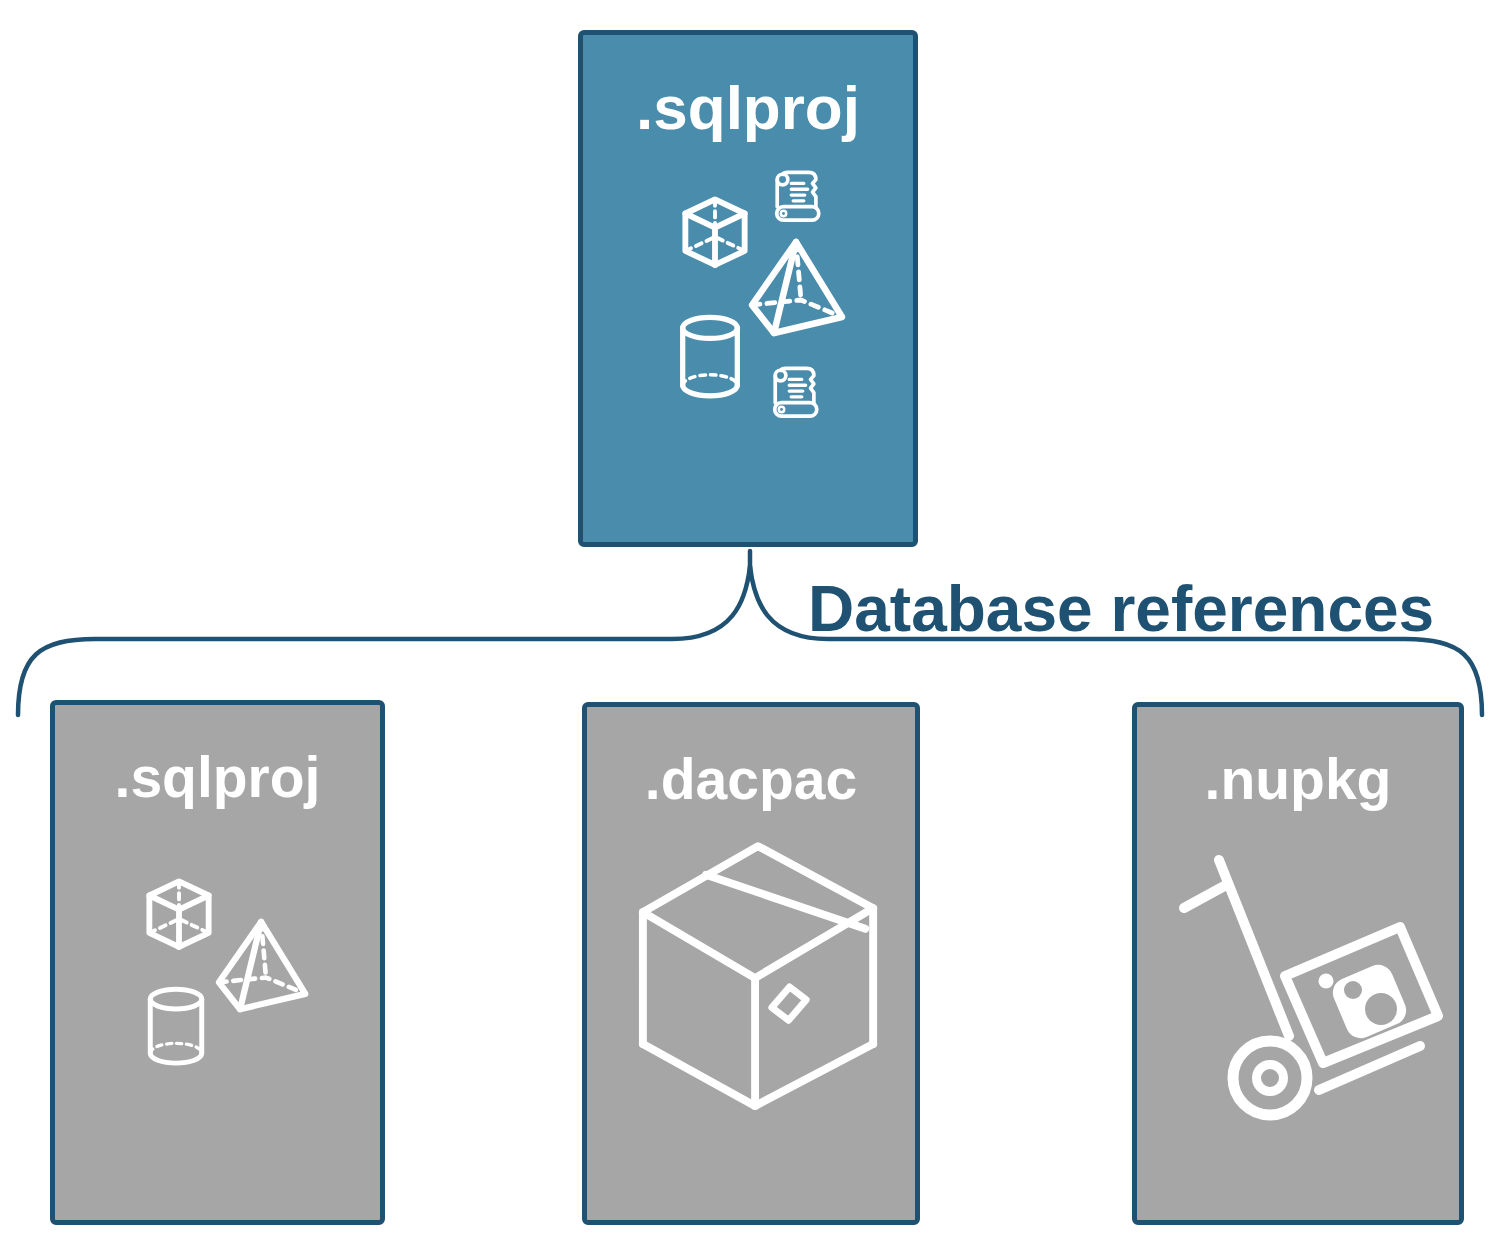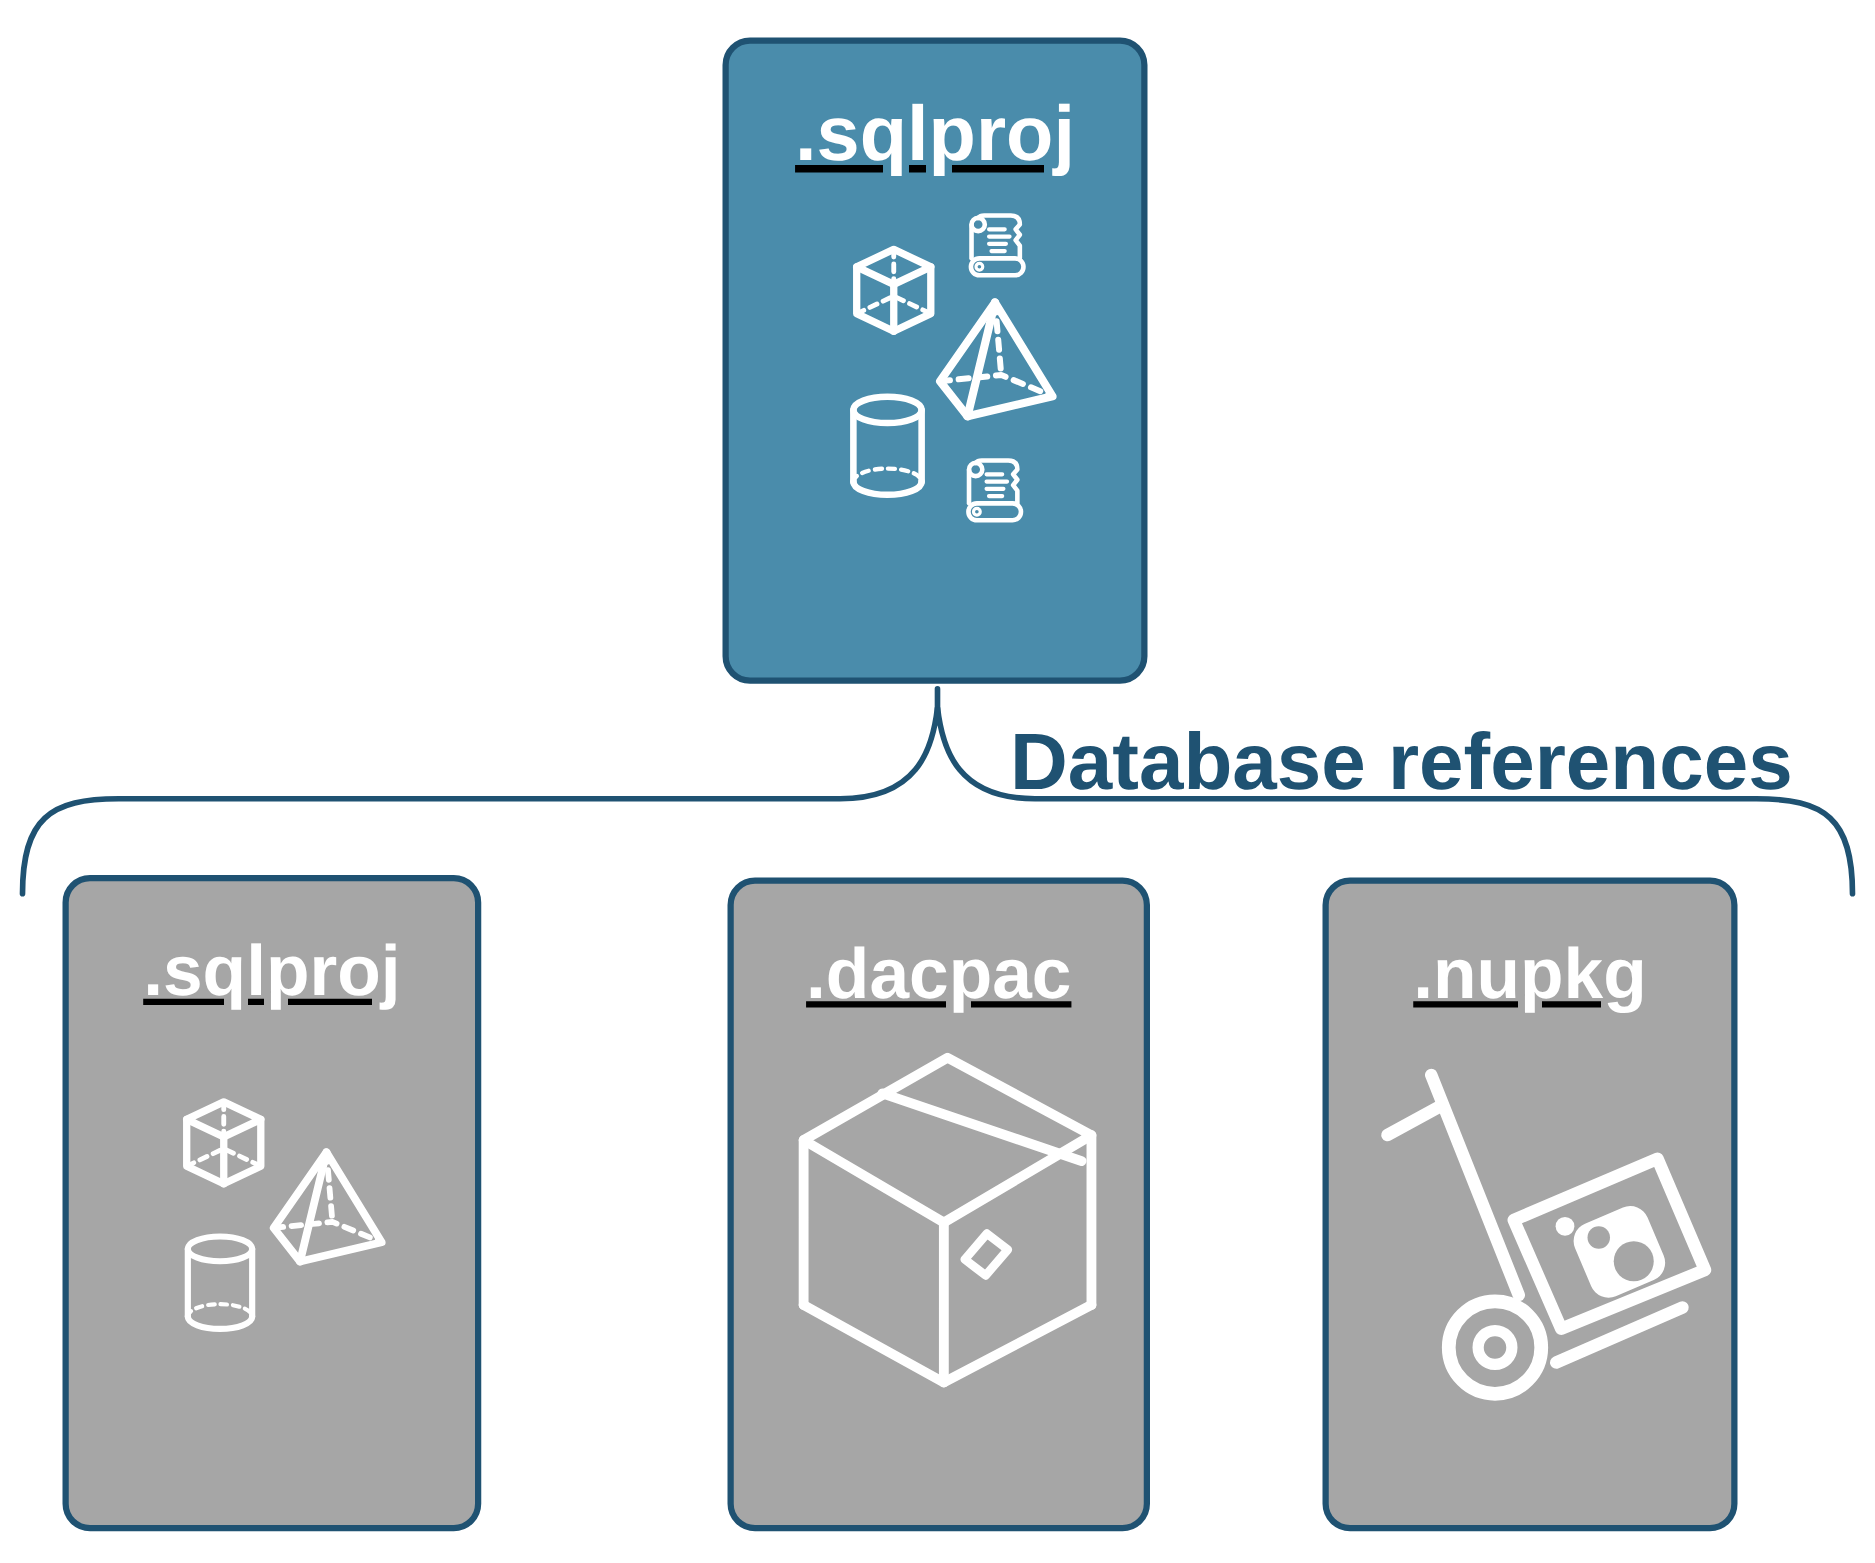--- a/index.html
+++ b/index.html
@@ -13,35 +13,34 @@
   html,body{width:1500px;height:1250px;}
   body{
     background:var(--background);
     font-family:"Liberation Sans", sans-serif;
     position:relative;
     overflow:hidden;
   }
   .card{
     position:absolute;
     border:5px solid var(--navy);
-    border-radius:22px;
+    border-radius:6px;
     text-align:center;
-    text-decoration:underline;
   }
   .card.root{
     left:578px; top:30px; width:340px; height:517px;
     background:var(--accent-blue);
   }
   .card.child{
     background:var(--gray);
     top:702px; width:335px; height:523px;
   }
   .card.c1{left:50px; top:700px; height:525px;}
   .card.c2{left:582px; width:338px;}
-  .card.c3{left:1058px; width:332px;}
+  .card.c3{left:1132px; width:332px;}
   .card-label{
     color:var(--white);
     font-weight:700;
     letter-spacing:0px;
     line-height:1;
   }
   .root .card-label{margin-top:42px; font-size:62px;}
   .child .card-label{margin-top:44px; font-size:57px;}
   .icon{position:absolute;}
   .icon svg{display:block; width:100%; height:100%;}

